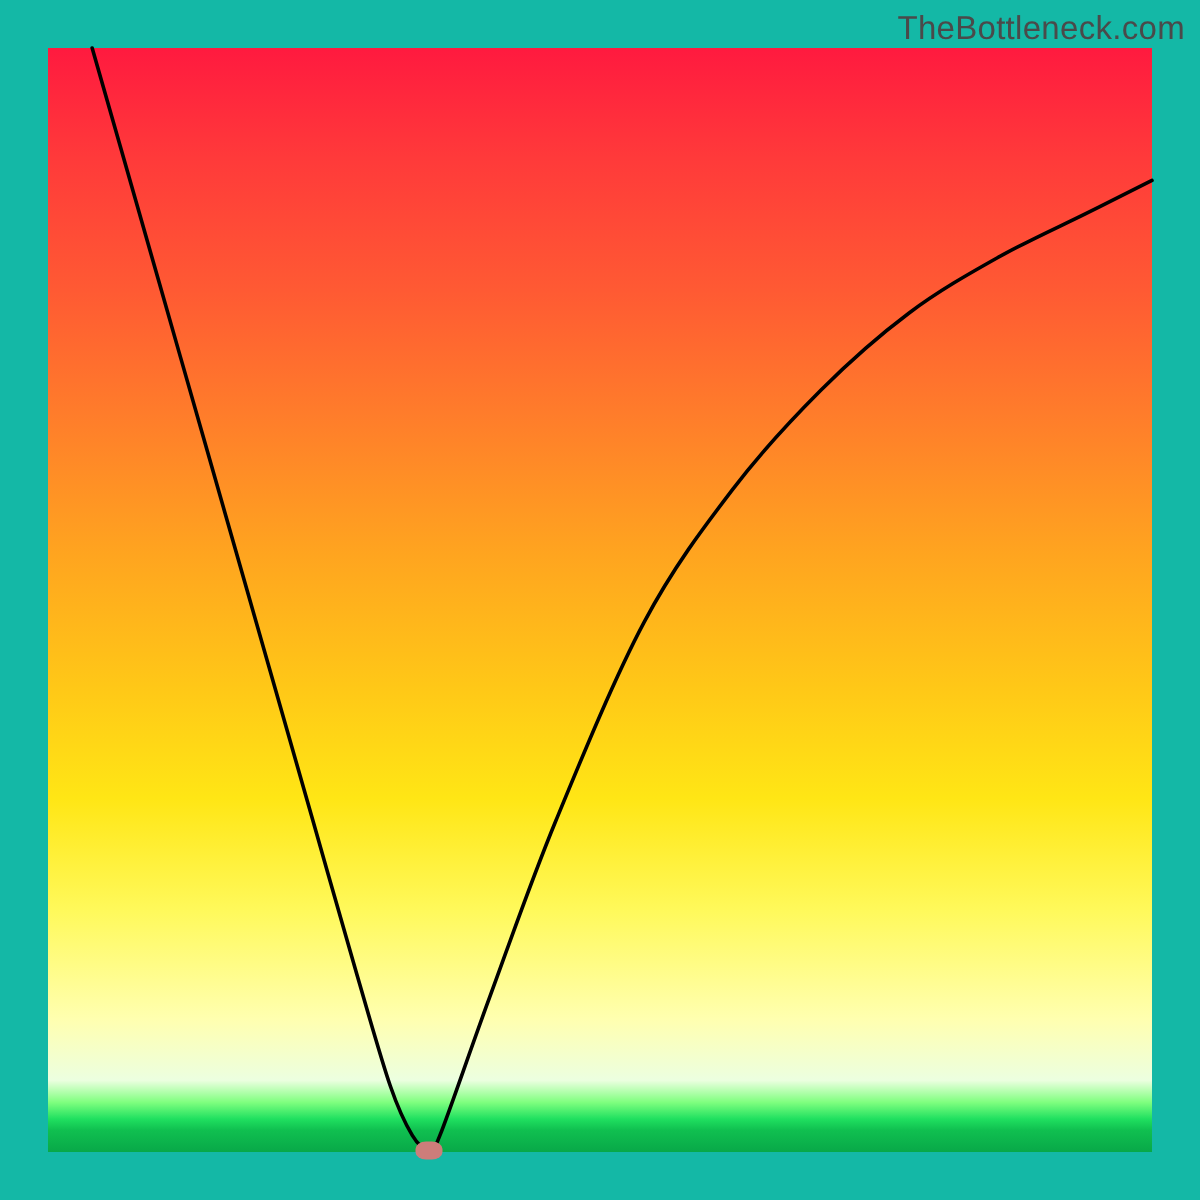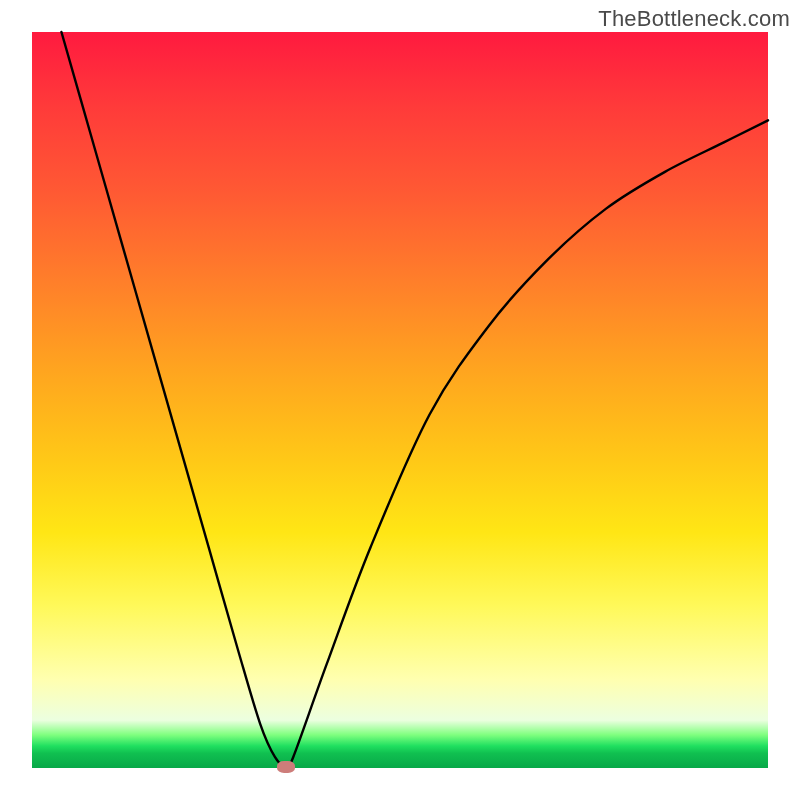--- a/index.html
+++ b/index.html
@@ -10,21 +10,21 @@
     background: #000;
     overflow: hidden;
     font-family: Arial, Helvetica, sans-serif;
   }
   .frame {
     position: absolute;
     left: 0;
     top: 0;
     width: 800px;
     height: 800px;
-    background: #ffffff;
+    background: #14b8a6;
   }
   .plot-area {
     position: absolute;
     left: 32px;
     top: 32px;
     width: 736px;
     height: 736px;
     
     background: linear-gradient(
       to bottom,

